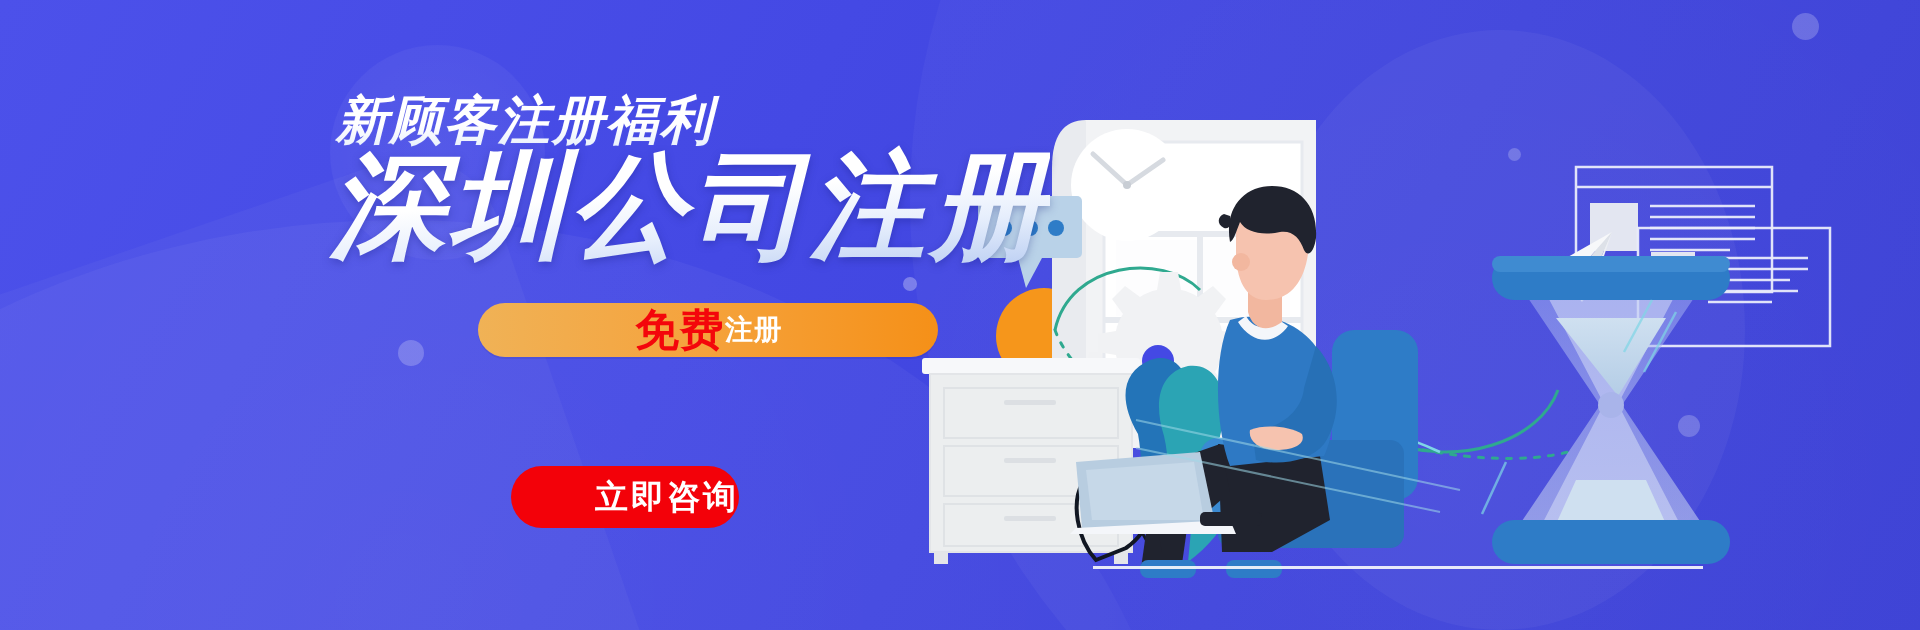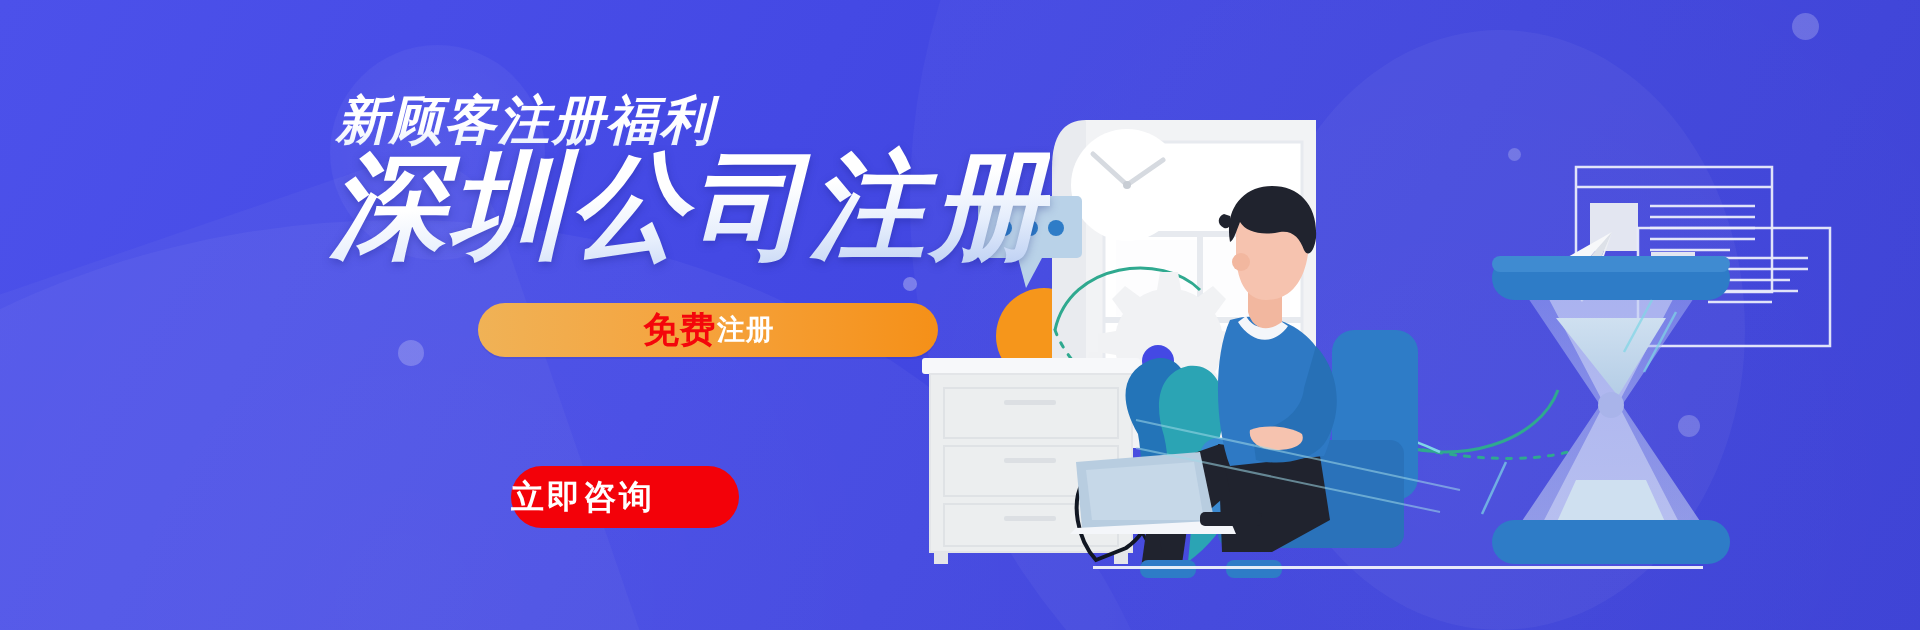--- a/index.html
+++ b/index.html
@@ -82,42 +82,42 @@
     border-radius:27px;
     background:linear-gradient(90deg,#f0b256 0%,#f5a33d 48%,#f59018 100%);
     display:flex;align-items:center;justify-content:center;
     padding:0 26px;box-sizing:border-box;
     box-shadow:0 2px 0 rgba(0,0,0,.06);
   }
   .pill-badge span{
     font-size:28px;font-weight:bold;color:#ffffff;letter-spacing:.5px;
     white-space:nowrap;
   }
-  .pill-badge .free{color:#f4060b;font-size:36px;padding:0 1px;font-family:Liberation Serif, serif;}
+  .pill-badge .free{color:#f4060b;font-size:44px;padding:0 1px;font-family:Liberation Serif, serif;}
 
   .tagline{
     position:absolute;left:0;top:378px;width:1050px;
     text-align:center;white-space:nowrap;
     font-size:62px;font-weight:bold;font-style:italic;letter-spacing:2px;
     filter:drop-shadow(0 2px 3px rgba(18,22,120,.28));
   }
   .tagline .w{
     background:linear-gradient(178deg,#ffffff 0%,#ffffff 52%,#dce8fb 78%,#b9cdf2 100%);
     -webkit-background-clip:text;background-clip:text;-webkit-text-fill-color:transparent;
   }
   .tagline .num{
     color:#f2f50a;font-size:78px;padding:0 4px;
     -webkit-text-fill-color:#f2f50a;
   }
 
   .cta{
     position:absolute;left:511px;top:466px;
     width:228px;height:62px;border-radius:31px;
     background:#f30109;
-    display:flex;align-items:center;justify-content:flex-start;
+    display:flex;align-items:center;justify-content:flex-end;
     cursor:pointer;border:0;
   }
   .cta span{font-size:33px;font-weight:bold;color:#ffffff;letter-spacing:3px;}
 
   
   .illus{position:absolute;left:900px;top:0;width:1020px;height:630px;}
   .illus svg{display:block;}
 </style>
 </head>
 <body>

